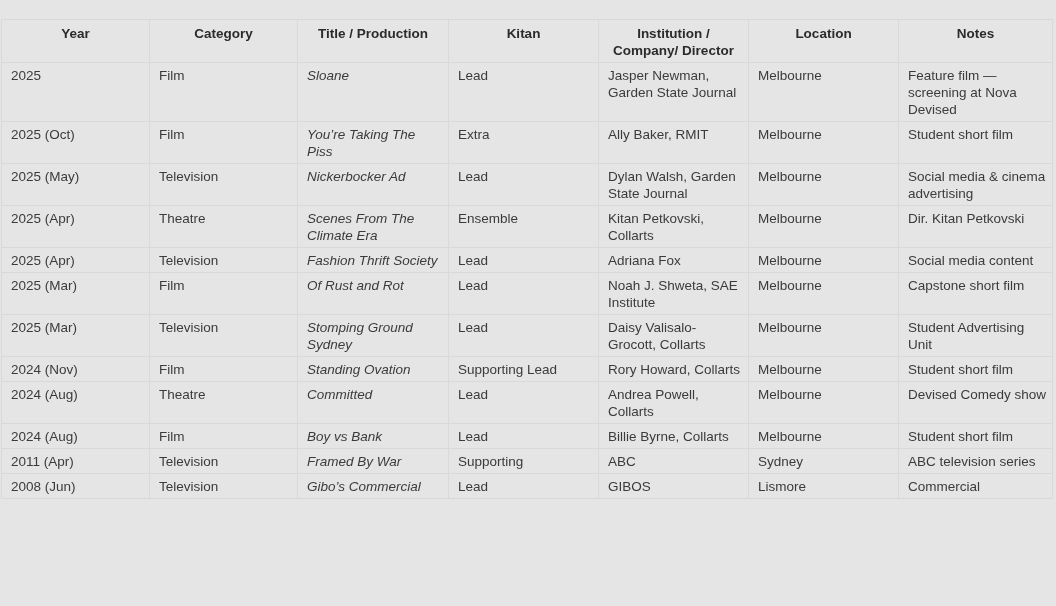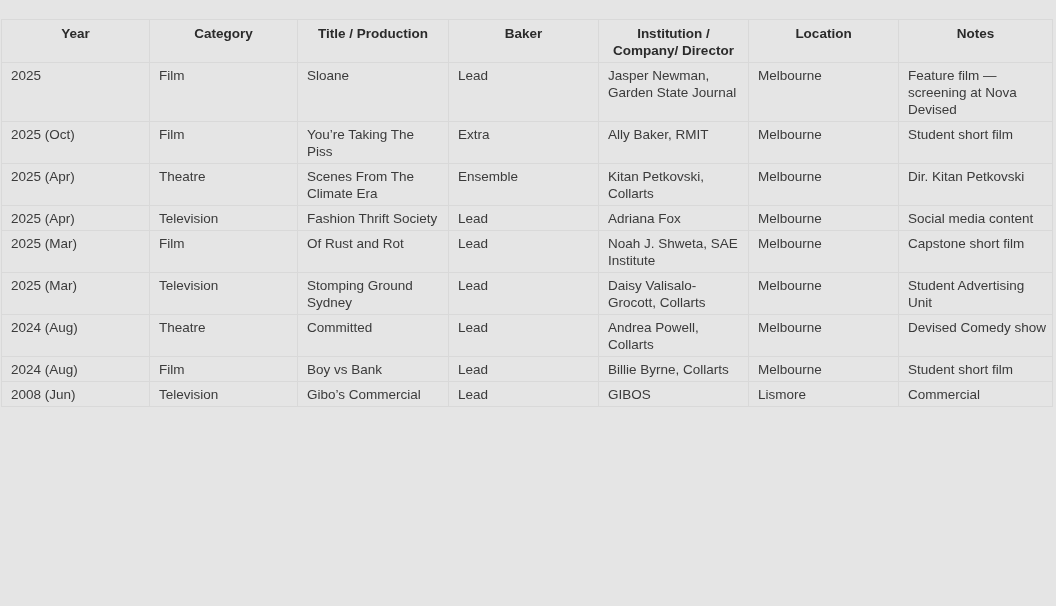--- a/index.html
+++ b/index.html
@@ -35,20 +35,21 @@
   }
   table.credits th {
     font-weight: 700;
     text-align: center;
     color: #2b2b2b;
     white-space: pre-line;
     padding: 5px 4px 3px 4px;
     height: 40px;
   }
   table.credits td:nth-child(3) {
+    font-style: italic;
   }
   table.credits tr.h1 td { height: 25px; margin-top: 48px; }
   table.credits tr.h2 td { height: 42px; }
   table.credits tr.h3 td { height: 59px; }
 </style>
 </head>
 <body>
 
 <div class="page">
   <table class="credits">
@@ -59,21 +60,21 @@
         <col style="width: 150px;">
         <col style="width: 150px;">
         <col style="width: 150px;">
         <col style="width: 154px;">
       </colgroup>
     <thead>
       <tr id="header-row">
           <th>Year</th>
           <th>Category</th>
           <th>Title / Production</th>
-          <th>Baker</th>
+          <th>Kitan</th>
           <th>Institution /
 Company/ Director</th>
           <th>Location</th>
           <th>Notes</th>
         </tr>
     </thead>
     <tbody id="body-rows">
         <tr class="h3">
           <td>2025</td>
           <td>Film</td>
@@ -85,20 +86,29 @@
 screening at Nova Devised</td>
         </tr>
         <tr class="h1">
           <td>2025 (Oct)</td>
           <td>Film</td>
           <td>You’re Taking The Piss</td>
           <td>Extra</td>
           <td>Ally Baker, RMIT</td>
           <td>Melbourne</td>
           <td>Student short film</td>
+        </tr>
+        <tr class="h2">
+          <td>2025 (May)</td>
+          <td>Television</td>
+          <td>Nickerbocker Ad</td>
+          <td>Lead</td>
+          <td>Dylan Walsh, Garden State Journal</td>
+          <td>Melbourne</td>
+          <td>Social media &amp; cinema advertising</td>
         </tr>
         <tr class="h2">
           <td>2025 (Apr)</td>
           <td>Theatre</td>
           <td>Scenes From The Climate Era</td>
           <td>Ensemble</td>
           <td>Kitan Petkovski, Collarts</td>
           <td>Melbourne</td>
           <td>Dir. Kitan Petkovski</td>
         </tr>
@@ -122,39 +132,57 @@
         </tr>
         <tr class="h2">
           <td>2025 (Mar)</td>
           <td>Television</td>
           <td>Stomping Ground Sydney</td>
           <td>Lead</td>
           <td>Daisy Valisalo-Grocott, Collarts</td>
           <td>Melbourne</td>
           <td>Student Advertising Unit</td>
         </tr>
+        <tr class="h1">
+          <td>2024 (Nov)</td>
+          <td>Film</td>
+          <td>Standing Ovation</td>
+          <td>Supporting Lead</td>
+          <td>Rory Howard, Collarts</td>
+          <td>Melbourne</td>
+          <td>Student short film</td>
+        </tr>
         <tr class="h2">
           <td>2024 (Aug)</td>
           <td>Theatre</td>
           <td>Committed</td>
           <td>Lead</td>
           <td>Andrea Powell, Collarts</td>
           <td>Melbourne</td>
           <td>Devised Comedy show</td>
         </tr>
         <tr class="h1">
           <td>2024 (Aug)</td>
           <td>Film</td>
           <td>Boy vs Bank</td>
           <td>Lead</td>
           <td>Billie Byrne, Collarts</td>
           <td>Melbourne</td>
           <td>Student short film</td>
         </tr>
         <tr class="h1">
+          <td>2011 (Apr)</td>
+          <td>Television</td>
+          <td>Framed By War</td>
+          <td>Supporting</td>
+          <td>ABC</td>
+          <td>Sydney</td>
+          <td>ABC television series</td>
+        </tr>
+        <tr class="h1">
           <td>2008 (Jun)</td>
           <td>Television</td>
           <td>Gibo’s Commercial</td>
           <td>Lead</td>
           <td>GIBOS</td>
           <td>Lismore</td>
           <td>Commercial</td>
         </tr>
       </tbody>
   </table>

